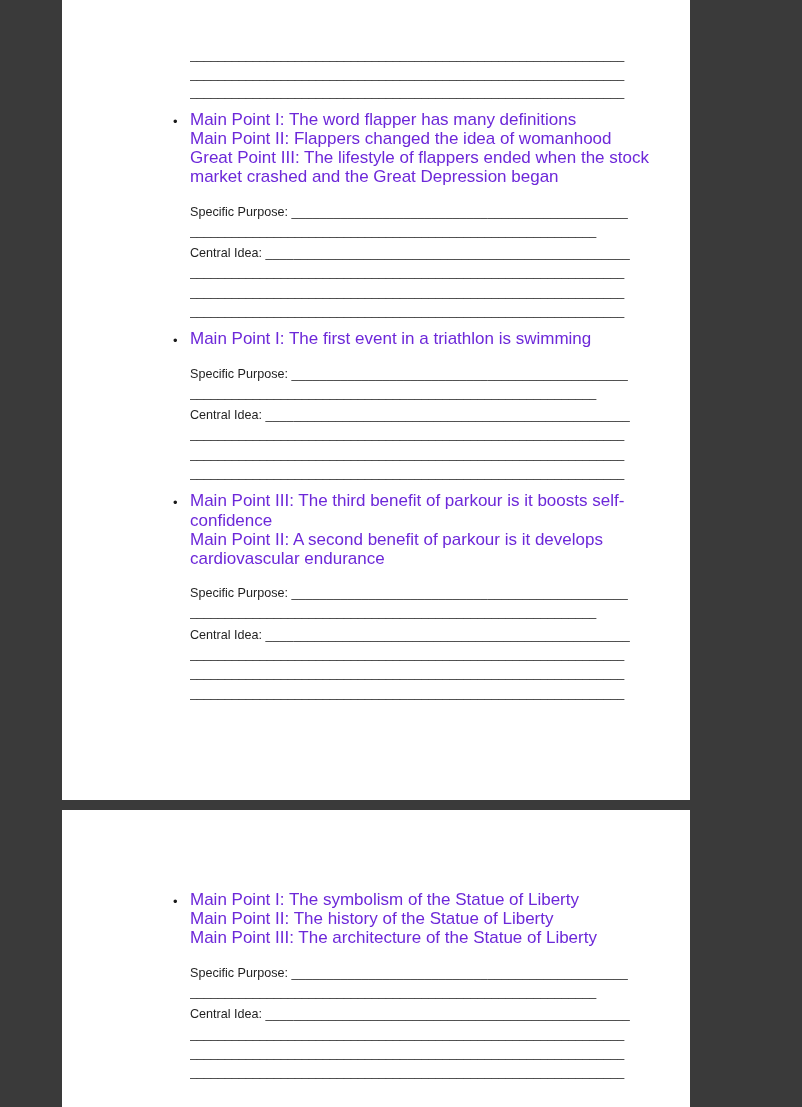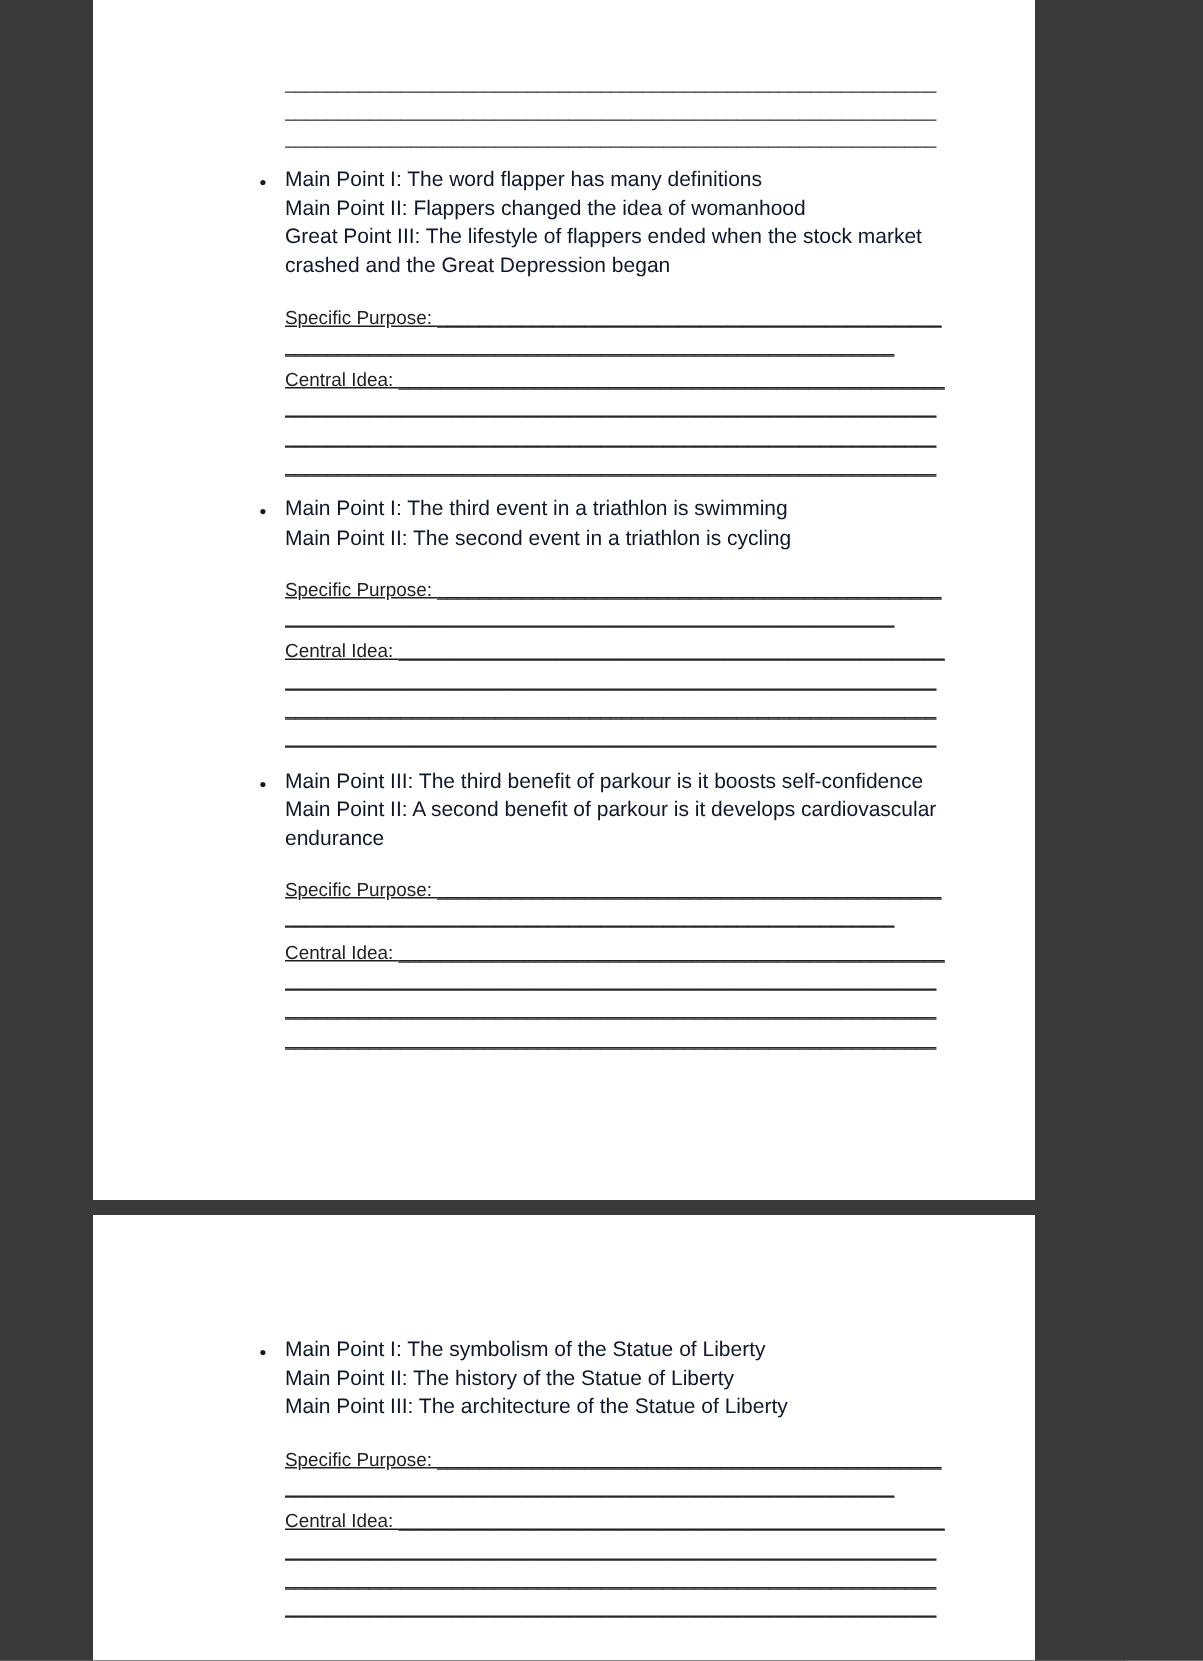--- a/index.html
+++ b/index.html
@@ -61,34 +61,33 @@
   }
   .bullet {
     position: absolute;
     left: 93px;
     top: 2px;
     font-size: 13px;
     line-height: 19px;
     color: #1a1a1a;
   }
   .mp {
-    font-size: 14px;
+    font-size: 17px;
     line-height: 19.2px;
-    color: #0f172a;
+    color: #6d28d9;
   }
   .field-block {
     margin-top: 16px;
   }
   .field-row {
     font-size: 12.6px;
     line-height: 19.3px;
     color: #1f1f1f;
     white-space: nowrap;
     overflow: hidden;
-    text-decoration: underline;
   }
   .field-label {
     color: #1f1f1f;
   }
   .field-rule {
     color: #2a2a2a;
   }
   .gap-sm { height: 3px; }
   .spacer-top-2 { height: 72px; }
 </style>
@@ -114,22 +113,21 @@
               <div class="field-row field-rule">__________________________________________________________</div>
               <div class="gap-sm"></div>
               <div class="field-row"><span class="field-label">Central Idea: </span><span class="field-rule"> ____________________________________________________</span></div>
               <div class="field-row field-rule">______________________________________________________________</div>
               <div class="field-row field-rule">______________________________________________________________</div>
               <div class="field-row field-rule">______________________________________________________________</div>
             </div>
           </div>
           <div class="item">
             <span class="bullet">•</span>
-            <div class="mp">Main Point I: The third event in a triathlon is swimming</div>
-            <div class="mp">Main Point II: The second event in a triathlon is cycling</div>
+            <div class="mp">Main Point I: The first event in a triathlon is swimming</div>
             <div class="field-block">
               <div class="field-row"><span class="field-label">Specific Purpose: </span><span class="field-rule"> ________________________________________________</span></div>
               <div class="field-row field-rule">__________________________________________________________</div>
               <div class="gap-sm"></div>
               <div class="field-row"><span class="field-label">Central Idea: </span><span class="field-rule"> ____________________________________________________</span></div>
               <div class="field-row field-rule">______________________________________________________________</div>
               <div class="field-row field-rule">______________________________________________________________</div>
               <div class="field-row field-rule">______________________________________________________________</div>
             </div>
           </div>

